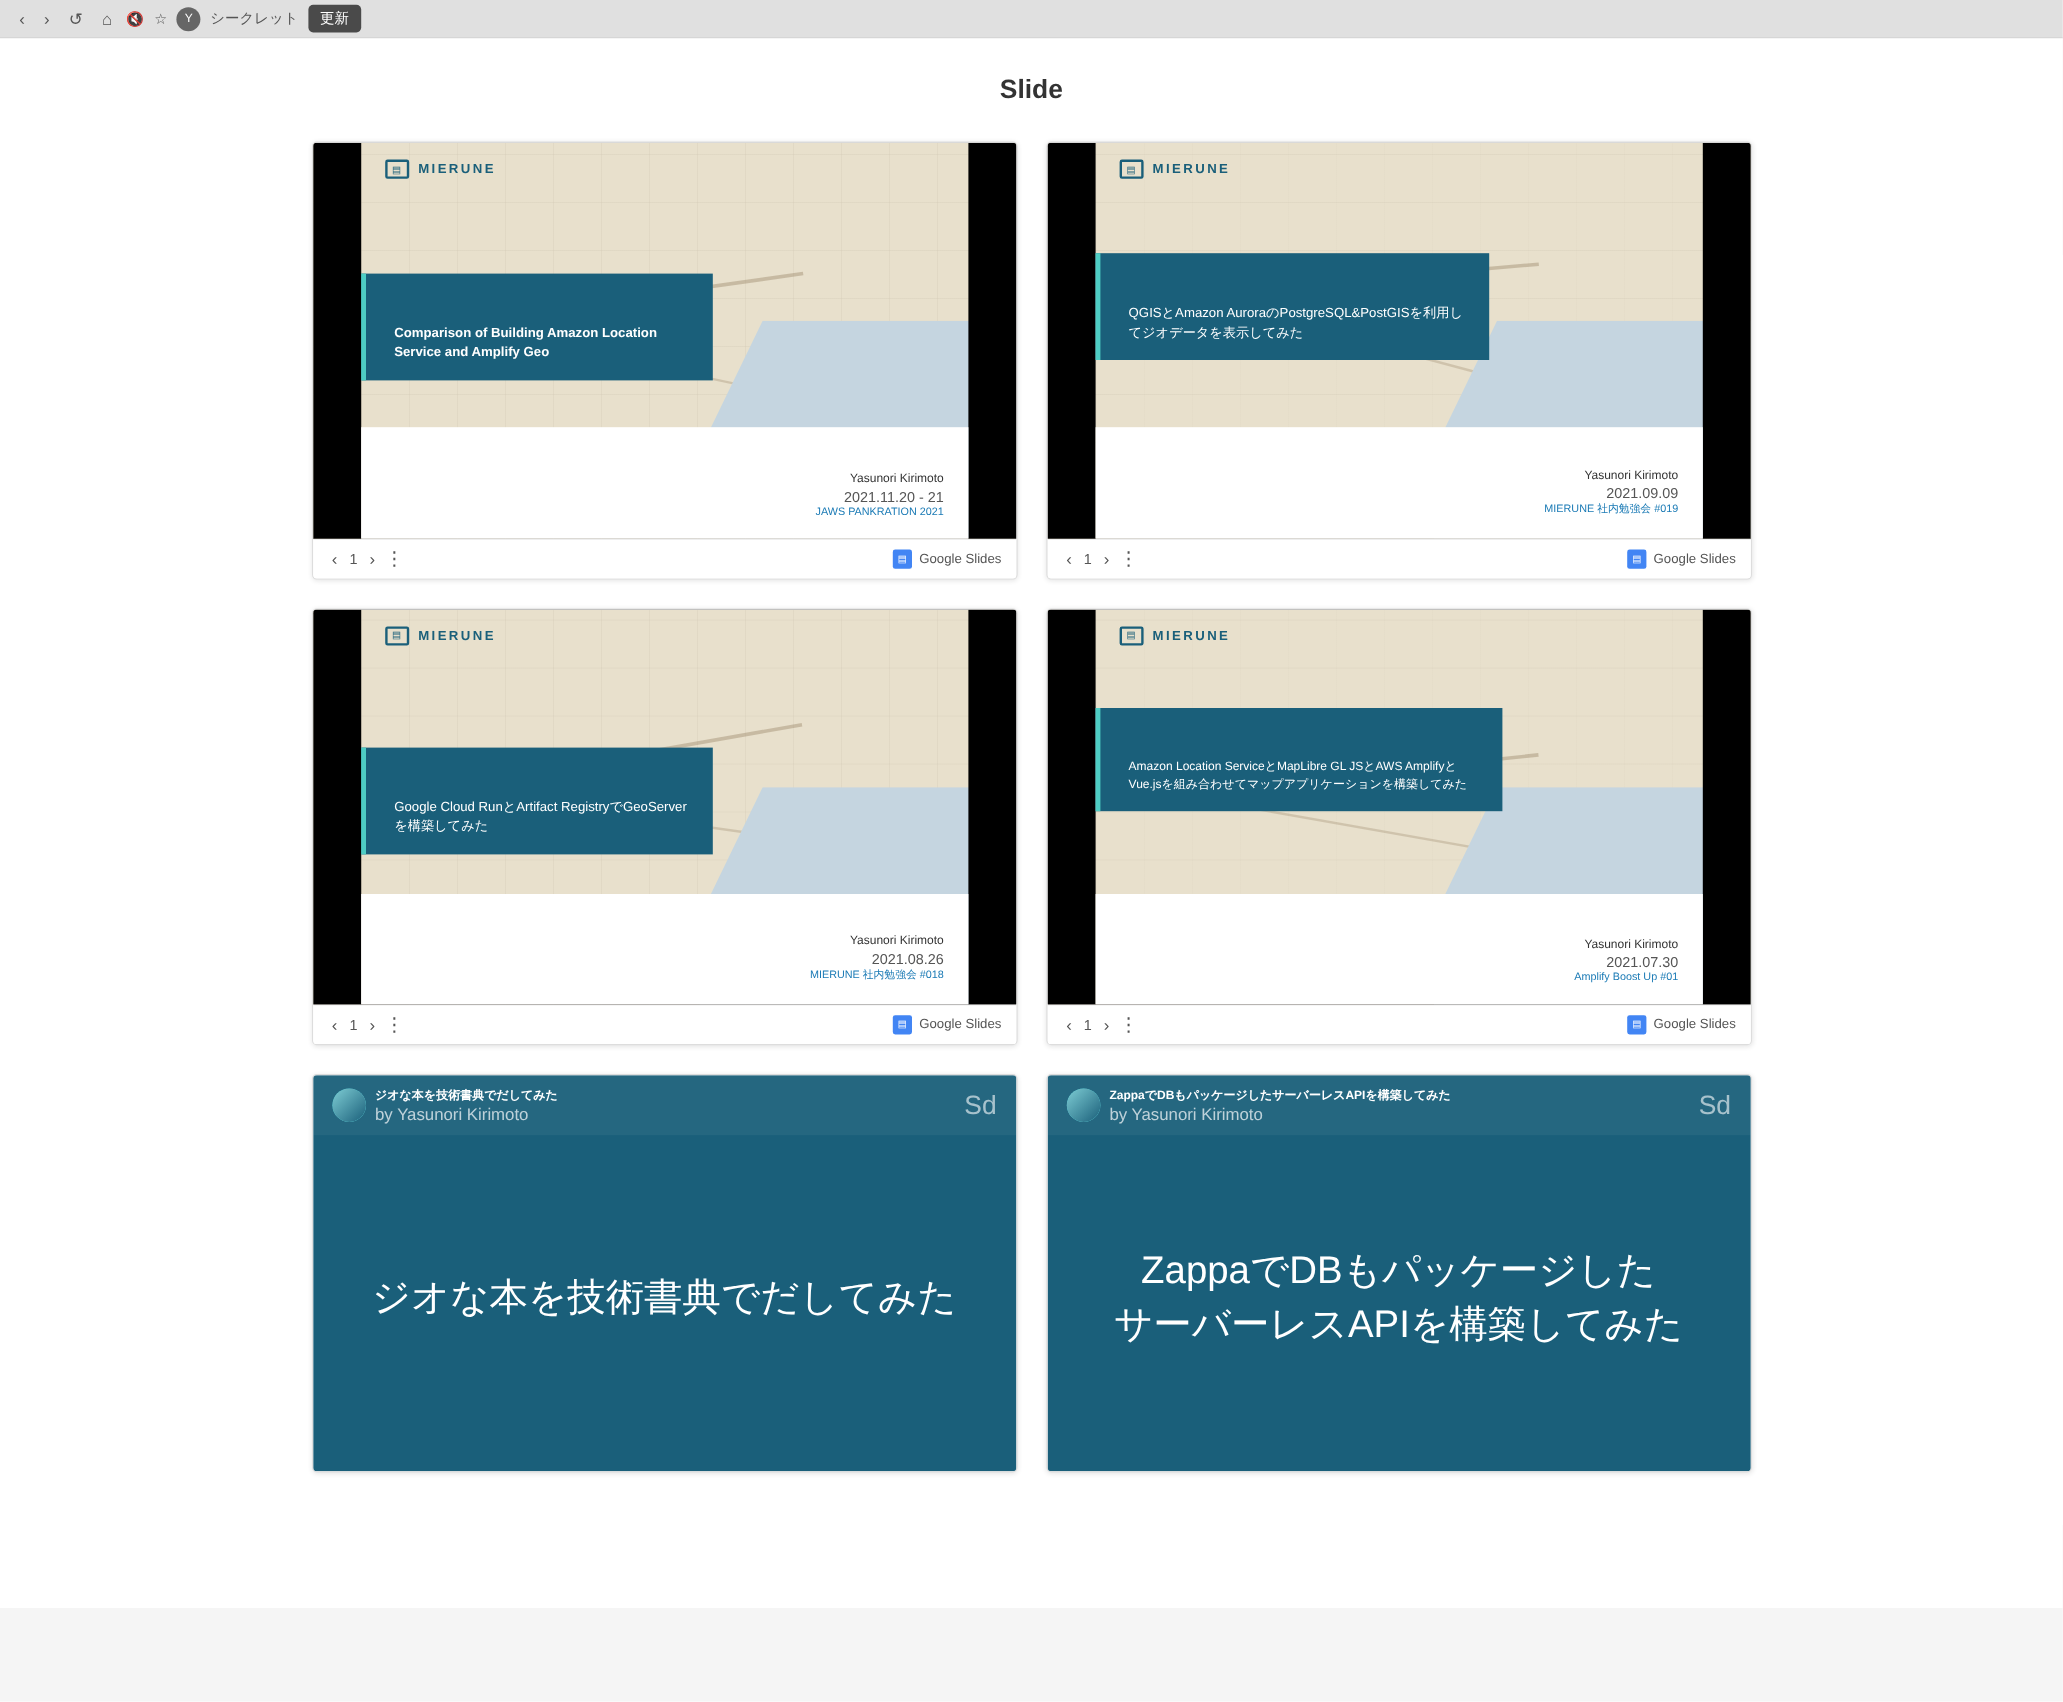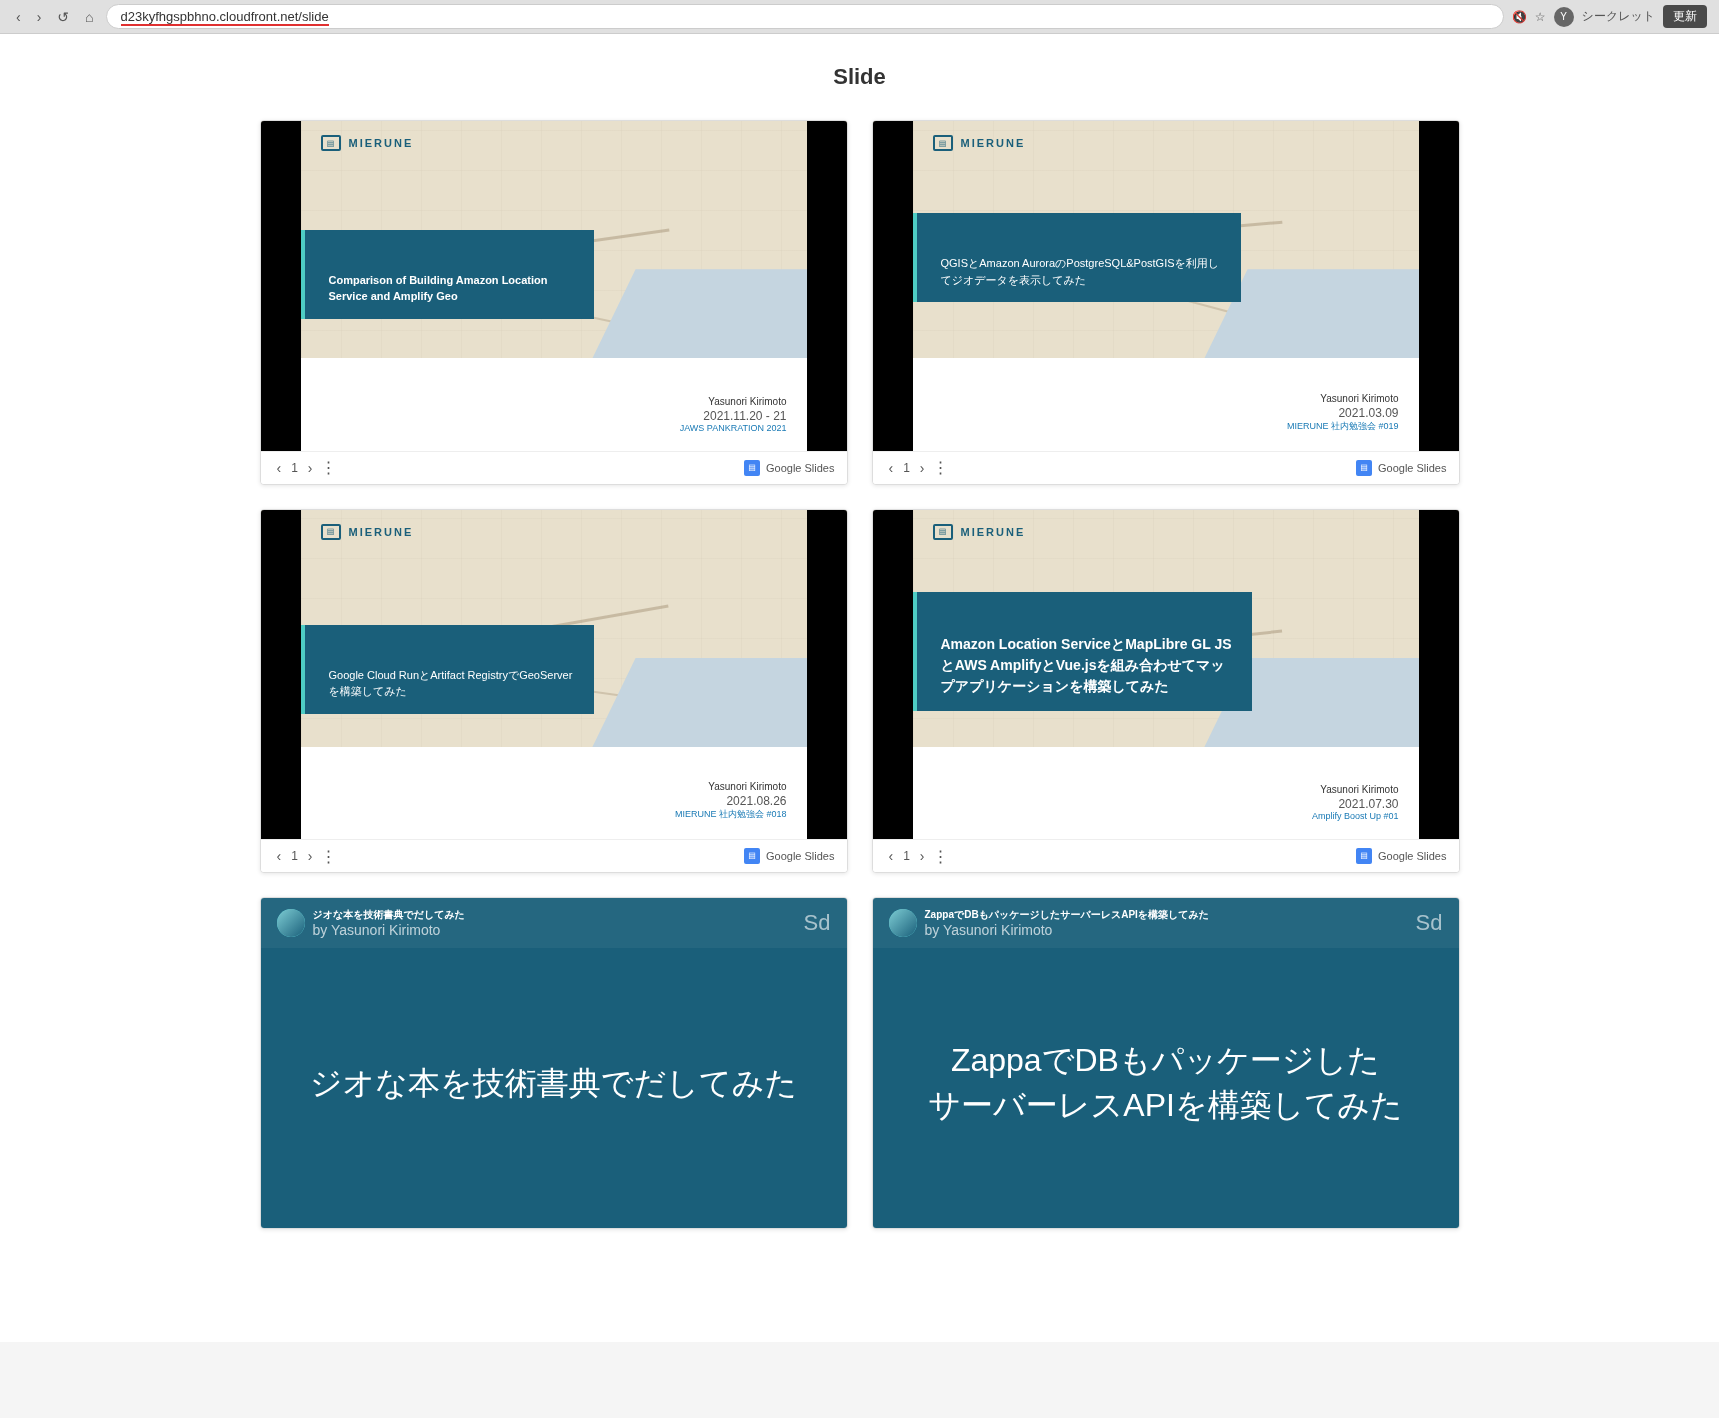--- a/index.html
+++ b/index.html
@@ -393,25 +393,20 @@
   </style>
 </head>
 <body>
 
 <div class="browser-chrome">
   <div class="address-bar-row">
     <button class="nav-btn">‹</button>
     <button class="nav-btn">›</button>
     <button class="nav-btn">↺</button>
     <button class="nav-btn">⌂</button>
-    <div class="address-bar">
-      <span style="font-size:13px; color:#333;">
-        <span style="border-bottom: 2px solid #e03030;">d23kyfhgspbhno.cloudfront.net/slide</span>
-      </span>
-    </div>
     <div class="toolbar-right">
       <span>🔇</span>
       <span>☆</span>
       <span style="width:20px;height:20px;border-radius:50%;background:#666;display:inline-flex;align-items:center;justify-content:center;color:white;font-size:10px;">Y</span>
       <span>シークレット</span>
       <button class="update-btn">更新</button>
     </div>
   </div>
 </div>
 
@@ -468,21 +463,21 @@
           <div class="slide-logo-icon">▤</div>
           <span class="slide-logo-text">MIERUNE</span>
         </div>
         <div class="slide-content-box" style="position:absolute;left:40px;top:28%;width:56%;background:#1a5f7a;color:white;padding:14px 16px 14px 20px;">
           <div style="position:absolute;left:0;top:0;bottom:0;width:4px;background:#4ecdc4;"></div>
           <div class="slide-main-title" style="padding-left:8px;font-size:11px;font-weight:400;line-height:1.5;">QGISとAmazon AuroraのPostgreSQL&amp;PostGISを利用してジオデータを表示してみた</div>
         </div>
         <div class="slide-white-area"></div>
         <div class="slide-author">
           <div class="slide-author-name">Yasunori Kirimoto</div>
-          <div class="slide-author-date">2021.03.09</div>
+          <div class="slide-author-date">2021.09.09</div>
           <div class="slide-author-event">MIERUNE 社内勉強会 #019</div>
         </div>
       </div>
       <div class="slide-controls">
         <button class="slide-nav-btn">‹</button>
         <span class="slide-page-num">1</span>
         <button class="slide-nav-btn">›</button>
         <button class="slide-more-btn">⋮</button>
         <div class="slide-source">
           <span class="google-slides-icon">▤</span>
@@ -533,21 +528,21 @@
           <div class="map-line-2" style="transform:rotate(10deg);top:55%;"></div>
         </div>
         <div class="slide-black-left"></div>
         <div class="slide-black-right"></div>
         <div class="slide-logo">
           <div class="slide-logo-icon">▤</div>
           <span class="slide-logo-text">MIERUNE</span>
         </div>
         <div class="slide-content-box" style="position:absolute;left:40px;top:25%;width:58%;background:#1a5f7a;color:white;padding:14px 16px 14px 20px;">
           <div style="position:absolute;left:0;top:0;bottom:0;width:4px;background:#4ecdc4;"></div>
-          <div class="slide-main-title" style="padding-left:8px;font-size:14px;font-weight:700;line-height:1.5;">Amazon Location ServiceとMapLibre GL JSとAWS AmplifyとVue.jsを組み合わせてマップアプリケーションを構築してみた</div>
+          <div class="slide-main-title" style="padding-left:8px;font-size:10px;font-weight:400;line-height:1.5;">Amazon Location ServiceとMapLibre GL JSとAWS AmplifyとVue.jsを組み合わせてマップアプリケーションを構築してみた</div>
         </div>
         <div class="slide-white-area"></div>
         <div class="slide-author">
           <div class="slide-author-name">Yasunori Kirimoto</div>
           <div class="slide-author-date">2021.07.30</div>
           <div class="slide-author-event">Amplify Boost Up #01</div>
         </div>
       </div>
       <div class="slide-controls">
         <button class="slide-nav-btn">‹</button>

